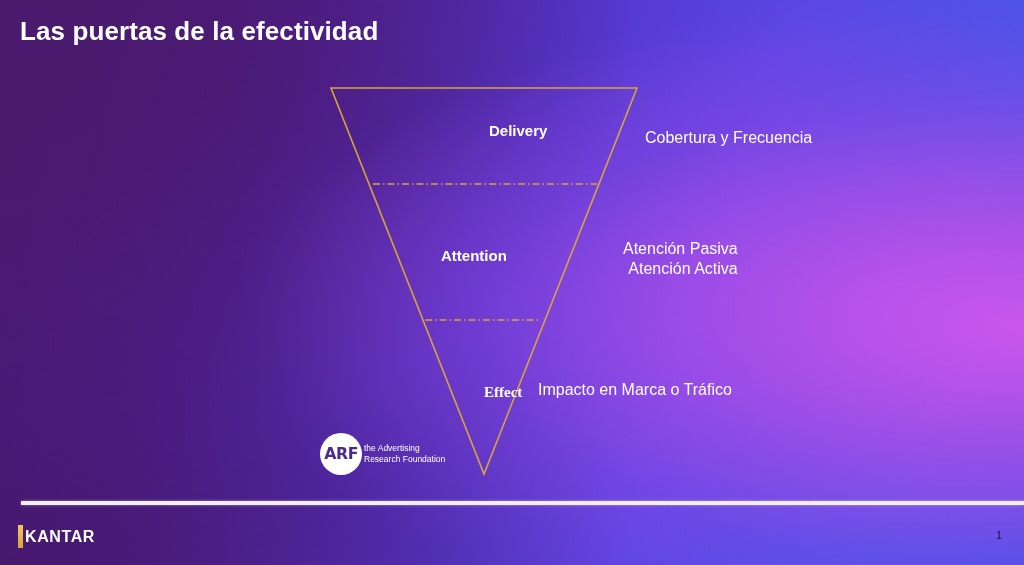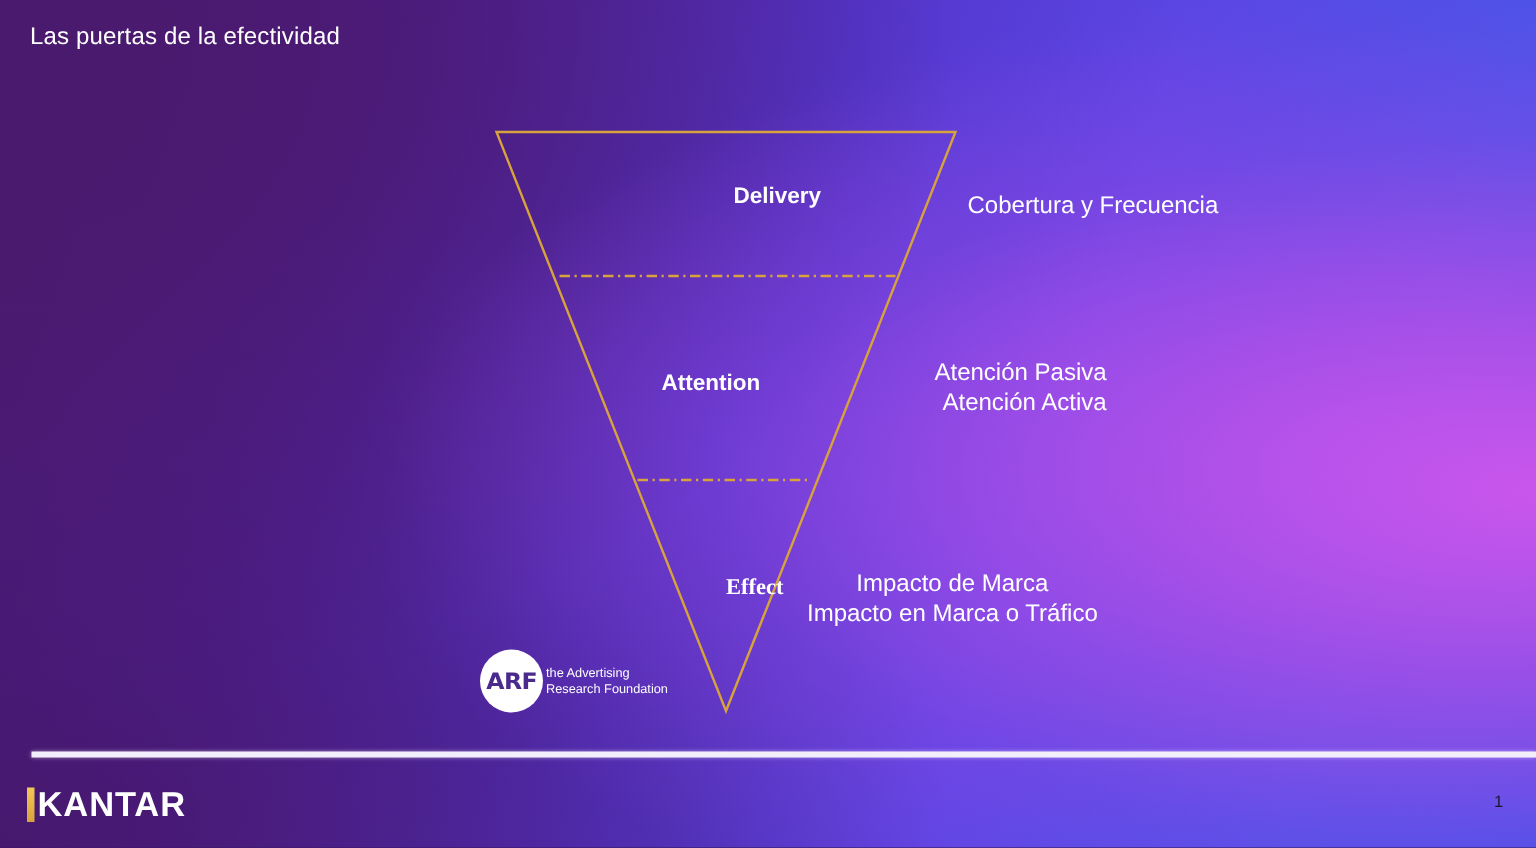--- a/index.html
+++ b/index.html
@@ -26,22 +26,22 @@
       radial-gradient(100% 120% at 0% 8%, rgba(74, 26, 110, 1) 0%, rgba(74, 26, 110, 0.82) 22%, rgba(74, 26, 110, 0.0) 62%),
       radial-gradient(100% 120% at 0% 100%, rgba(70, 24, 108, 0.95) 0%, rgba(70, 24, 108, 0.55) 26%, rgba(70, 24, 108, 0.0) 62%),
       linear-gradient(108deg, #4a1a6e 0%, #50219c 24%, #5334c9 46%, #5b46e4 66%, #4a54e8 86%, #4154e8 100%);
   }
 
   
   .slide-title {
     position: absolute;
     left: 20px;
     top: 16px;
-    font-size: 16px;
-    font-weight: normal;
+    font-size: 26px;
+    font-weight: bold;
     color: #ffffff;
     letter-spacing: 0.1px;
     white-space: nowrap;
   }
 
   
   #funnel-wrap {
     position: absolute;
     left: 0;
     top: 0;
@@ -127,21 +127,21 @@
     align-items: center;
   }
   #kantar-bar {
     width: 5px;
     height: 23px;
     background: linear-gradient(180deg, #f2c85a 0%, #d8a23c 100%);
     margin-right: 2px;
   }
   #kantar-text {
     color: #ffffff;
-    font-size: 23px;
+    font-size: 16px;
     font-weight: bold;
     letter-spacing: 0.6px;
     line-height: 1;
   }
   #page-number {
     position: absolute;
     left: 996px;
     top: 530px;
     color: #1d1530;
     font-size: 11px;
@@ -170,21 +170,20 @@
   <div class="annotation" id="annot-delivery">
     <div>Cobertura y Frecuencia</div>
   </div>
 
   <div class="annotation" id="annot-attention">
     <div>Atención Pasiva</div>
     <div>Atención Activa</div>
   </div>
 
   <div class="annotation" id="annot-effect">
-    <div>Impacto de Marca</div>
     <div>Impacto en Marca o Tráfico</div>
   </div>
 
   <div id="arf-logo">
     <div id="arf-mark">
       <span id="arf-mark-text">ARF</span>
     </div>
     <div id="arf-words">
       <div>the Advertising</div>
       <div>Research Foundation</div>

